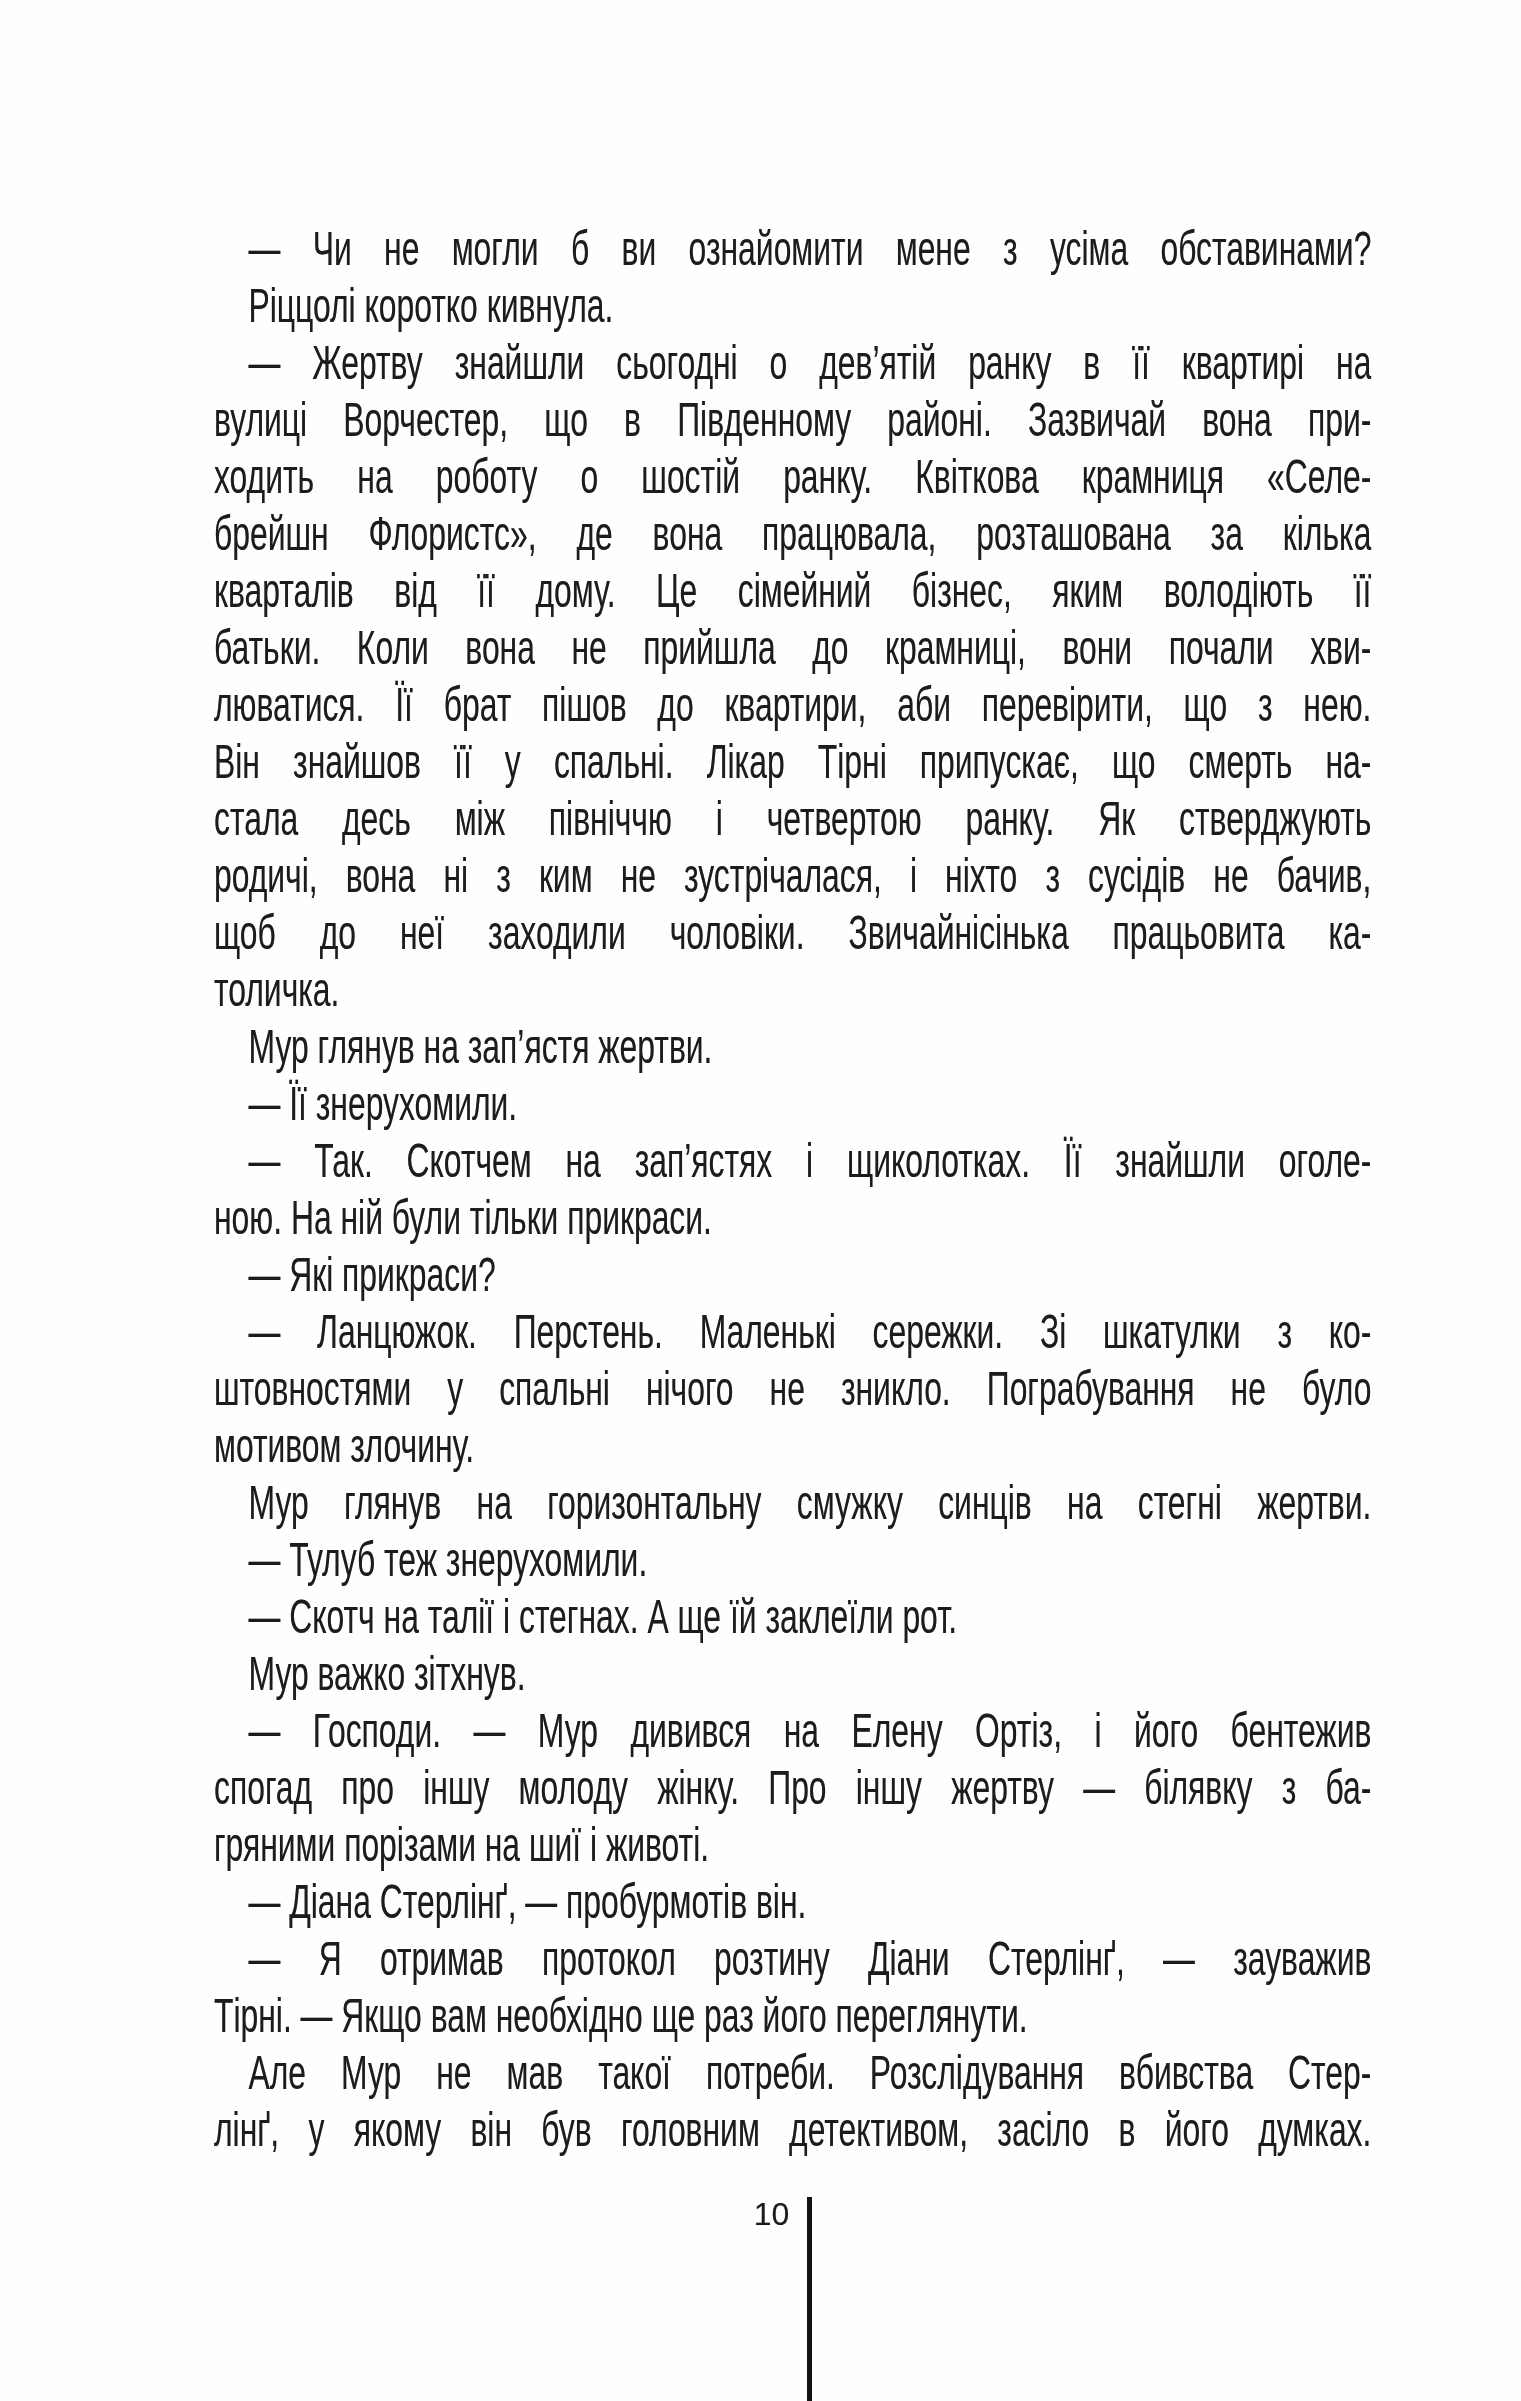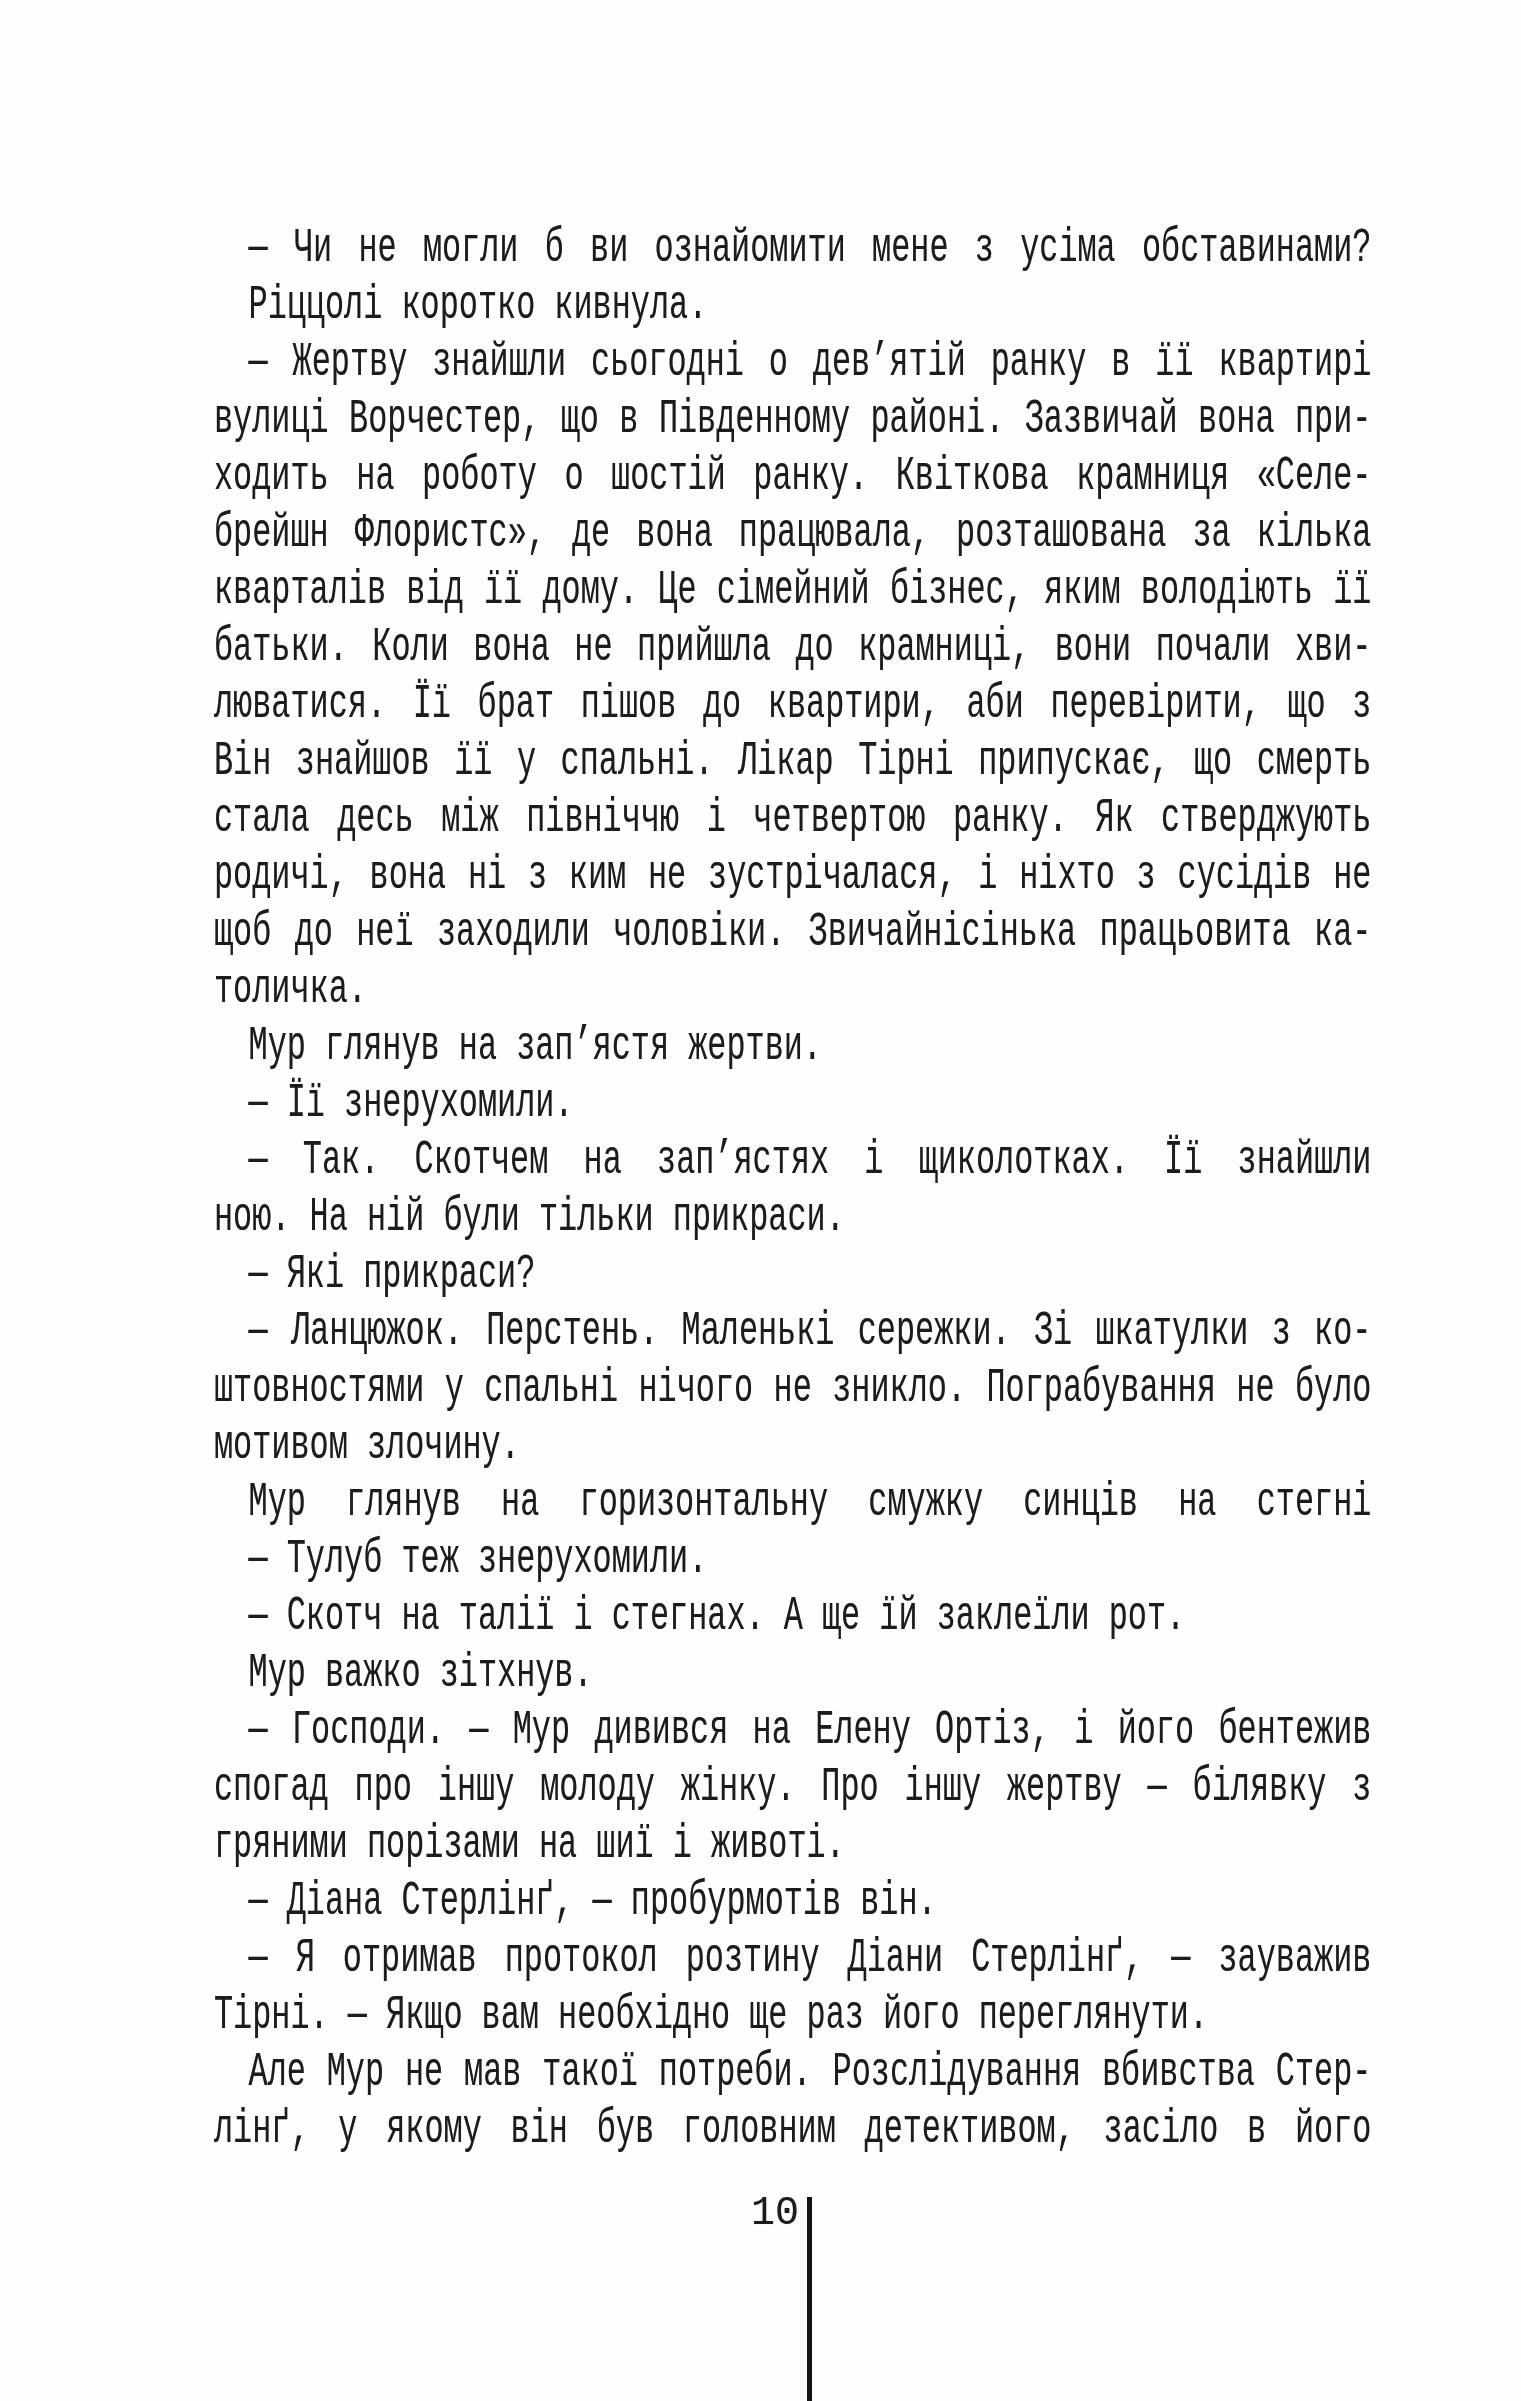--- a/index.html
+++ b/index.html
@@ -8,21 +8,21 @@
     --rule:#141414;
   }
   html,body{margin:0;padding:0;}
   body{
     width:1522px;height:2401px;
     background:var(--paper);
     position:relative;
     font-family:"Liberation Sans","DejaVu Sans",sans-serif;
     overflow:hidden;
   }
-  .page{position:absolute;inset:0;font-family:Liberation Mono, monospace;}
+  .page{position:absolute;inset:0;}
   
   .text-block{
     position:absolute;
     left:214px;top:220px;
     width:1744px;               
     transform:scaleX(0.66364);  
     transform-origin:0 0;
     color:var(--ink);
     font-size:48px;
     line-height:57px;
@@ -39,21 +39,22 @@
     text-align:justify;
     text-align-last:justify;
   }
   .line.indent{
     padding-left:52px; 
   }
   .page-number{
     position:absolute;
     left:751px;top:2195px;
     width:41px;
-    font-size:40px;
+    text-align:center;
+    font-size:32px;
     line-height:38px;
     color:var(--ink);
     text-shadow:0 0 0.8px rgba(25,25,25,.35);
   }
   .v-divider{
     position:absolute;
     left:807px;top:2197px;
     width:4.8px;height:204px;
     background:var(--rule);
   }

